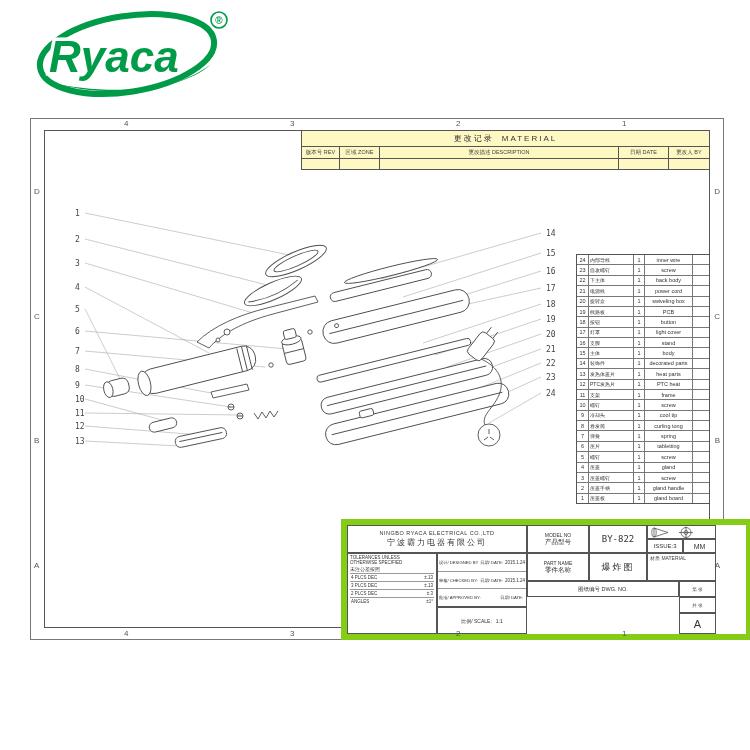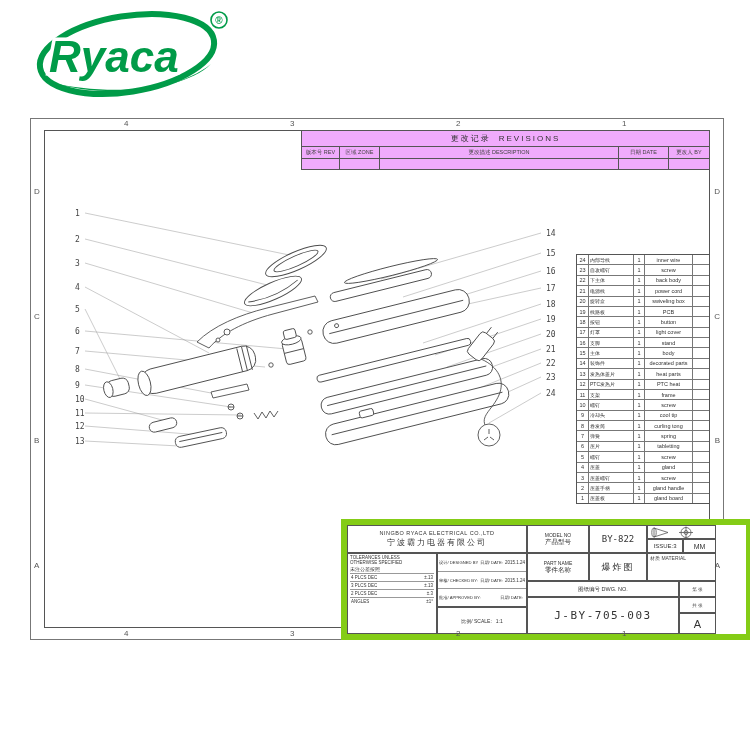--- a/index.html
+++ b/index.html
@@ -9,21 +9,21 @@
   
   .logo{position:absolute;left:33px;top:6px;width:200px;height:102px;}
 
   
   .sheet{position:absolute;left:30px;top:118px;width:692px;height:520px;border:1px solid #777;background:#fff;}
   .inner-frame{position:absolute;left:13px;top:11px;right:13px;bottom:11px;border:1.3px solid #555;}
   .zone{position:absolute;font-size:8px;color:#555;line-height:10px;}
 
   
   .rev-table{position:absolute;left:270px;top:11px;width:409px;height:40px;border:1px solid #555;
-             box-sizing:border-box;background:#f0abfc;}
+             box-sizing:border-box;background:#fef9c3;}
   .rev-title{height:15px;border-bottom:1px solid #555;display:flex;align-items:center;justify-content:center;
              gap:8px;font-size:8px;letter-spacing:2px;color:#333;}
   .rev-row{display:grid;grid-template-columns:38px 40px 239px 50px 40px;}
   .rev-header{height:11px;border-bottom:0.5px solid #555;}
   .rev-empty{height:11px;}
   .rev-cell{border-right:0.5px solid #555;font-size:5.5px;display:flex;align-items:center;
             justify-content:center;overflow:hidden;white-space:nowrap;color:#444;}
   .rev-cell:last-child{border-right:none;}
 
   
@@ -100,21 +100,21 @@
       </g>
     </svg>
   </div>
 
   <div class="sheet">
     <div class="inner-frame"></div>
 
     <div class="rev-table">
       <div class="rev-title">
         <span>更改记录</span>
-        <span>REVISIONS</span>
+        <span>MATERIAL</span>
       </div>
       <div class="rev-row rev-header">
           <div class="rev-cell">版本号 REV</div>
           <div class="rev-cell">区域 ZONE</div>
           <div class="rev-cell">更改描述 DESCRIPTION</div>
           <div class="rev-cell">日期 DATE</div>
           <div class="rev-cell">更改人 BY</div>
         </div>
       <div class="rev-row rev-empty">
           <div class="rev-cell"></div>
@@ -505,21 +505,20 @@
       </div>
       <div class="tb c-part-label">
         <span class="en">PART NAME</span>
         <span class="cn">零件名称</span>
       </div>
       <div class="tb c-part-value">爆炸图</div>
       <div class="tb c-material">
         <span class="lbl">材质 MATERIAL</span>
       </div>
       <div class="tb c-dwg-label">图纸编号 DWG. NO.</div>
-      <div class="tb c-dwg-value">J-BY-705-003</div>
       <div class="tb c-sheet1">第 张</div>
       <div class="tb c-sheet2">共 张</div>
       <div class="tb c-size">A</div>
     </div>
   <span class="zone" style="left: 93px; top: 0px;">4</span>
       <span class="zone" style="left: 93px; bottom: 0px;">4</span>
       <span class="zone" style="left: 259px; top: 0px;">3</span>
       <span class="zone" style="left: 259px; bottom: 0px;">3</span>
       <span class="zone" style="left: 425px; top: 0px;">2</span>
       <span class="zone" style="left: 425px; bottom: 0px;">2</span>

